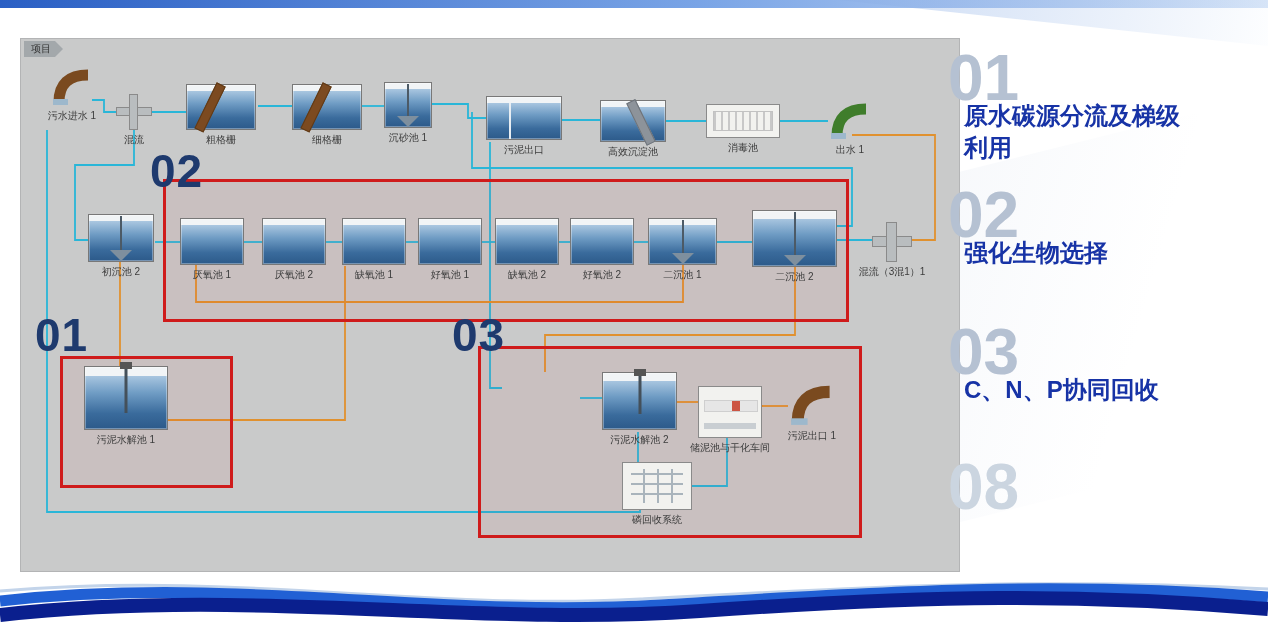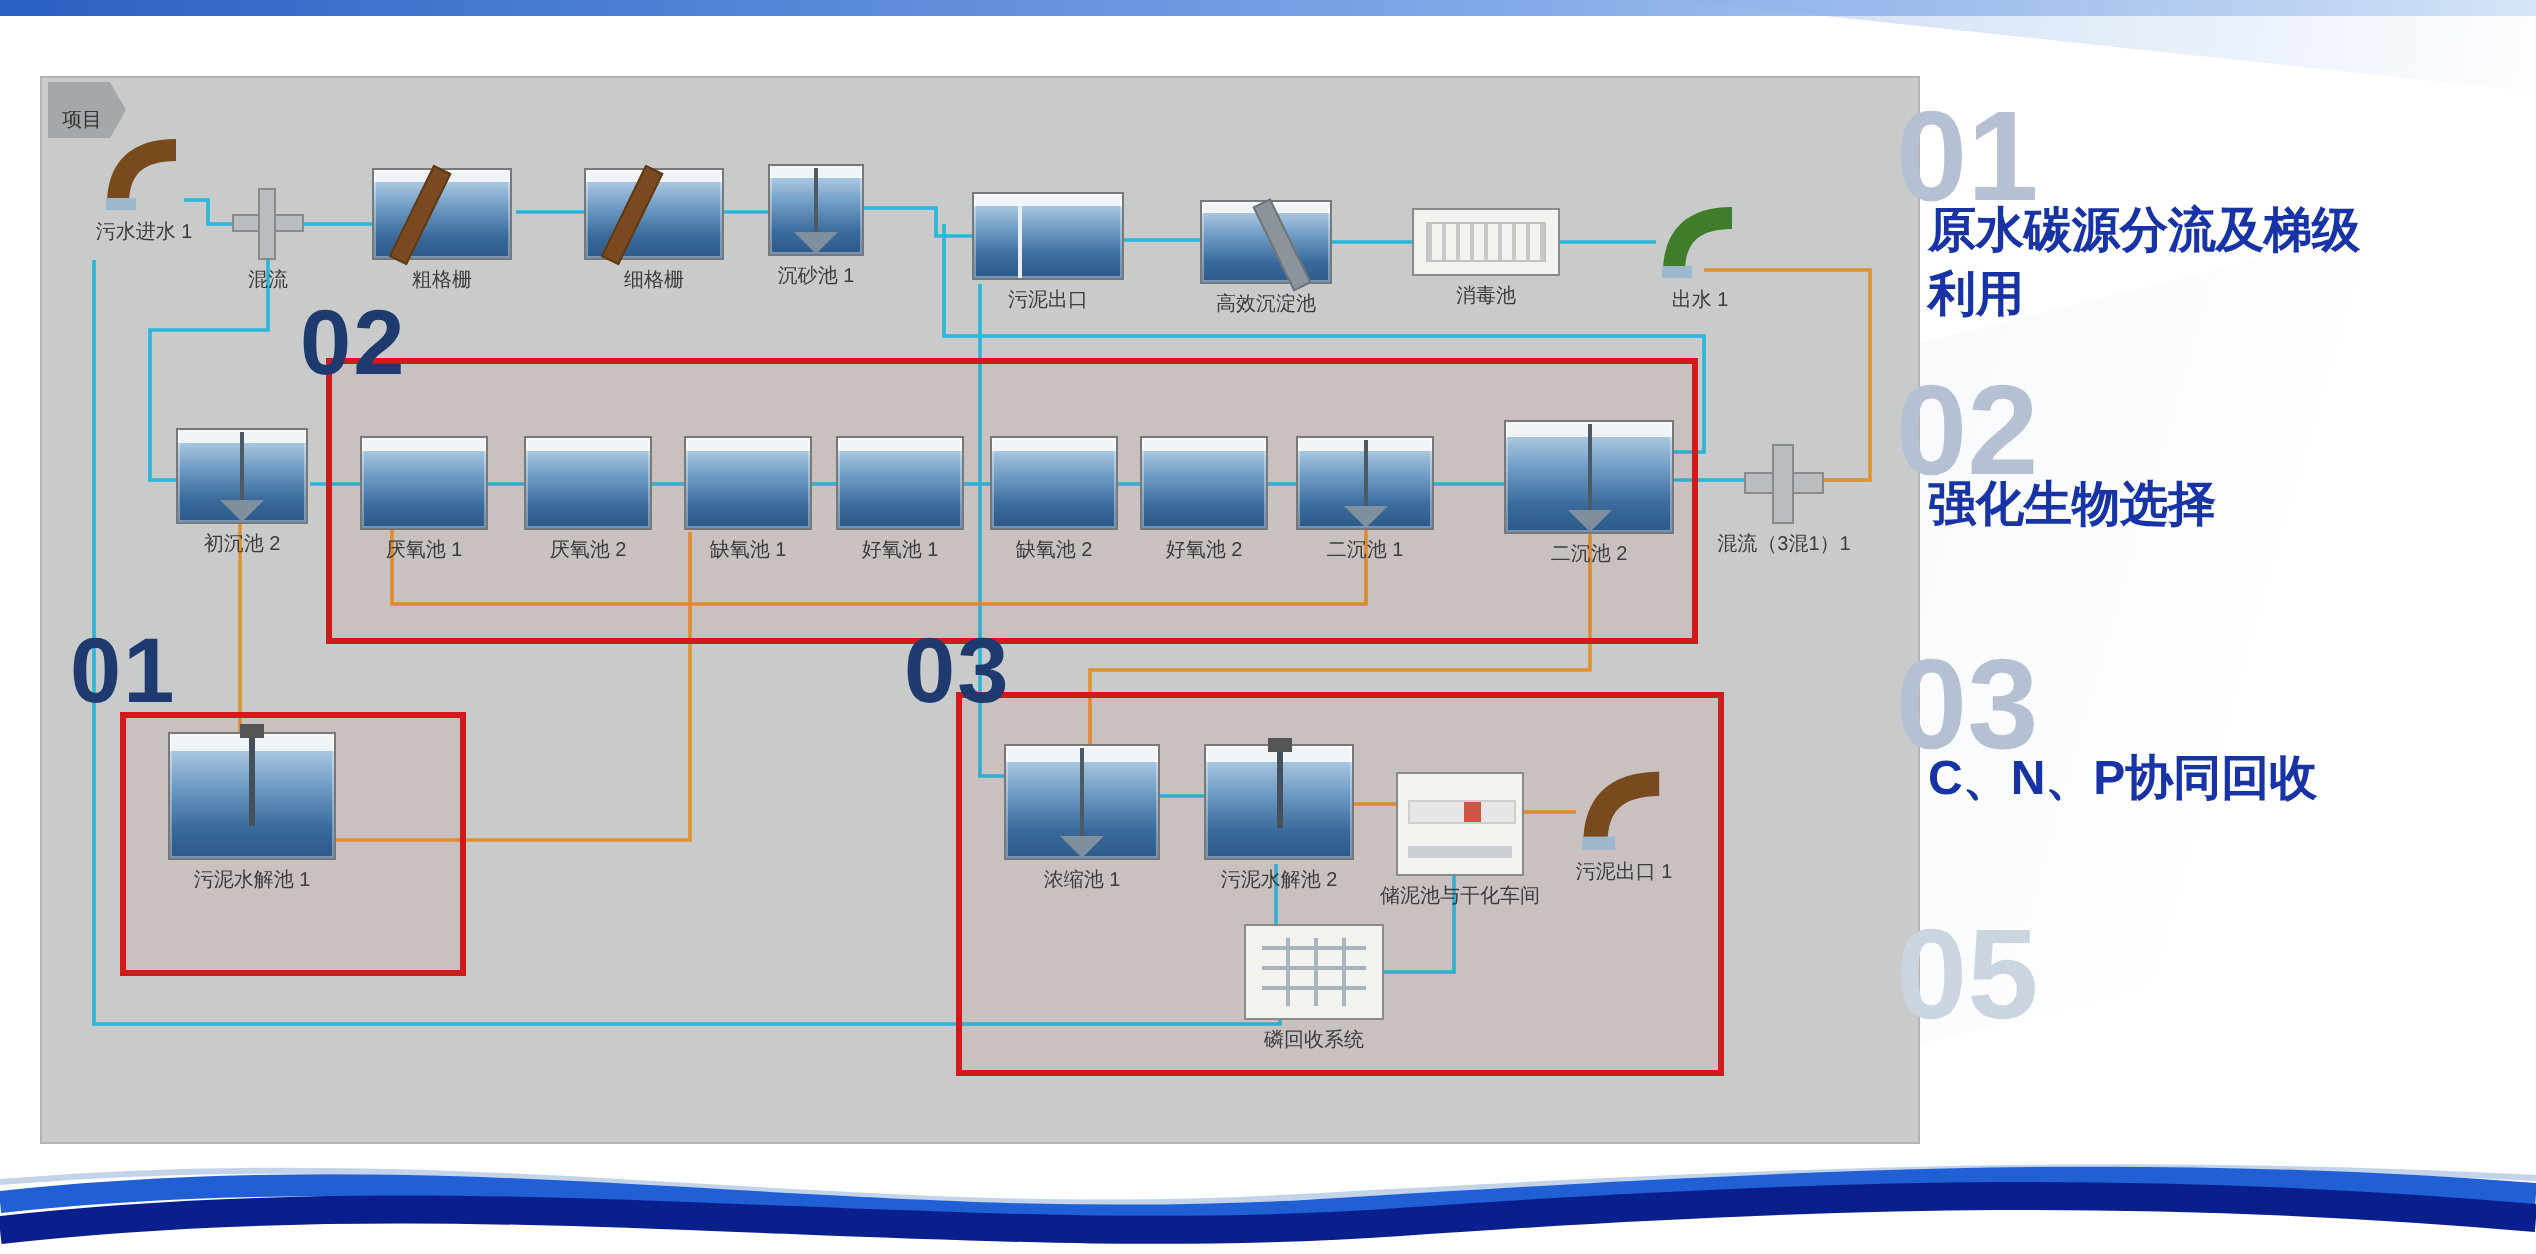--- a/index.html
+++ b/index.html
@@ -10,21 +10,21 @@
            background:linear-gradient(90deg,#2a5fc4,#79a4e6 55%,#d6e4f7);}
   .topcorner{position:absolute;top:0;right:0;width:430px;height:46px;
              background:linear-gradient(100deg,rgba(140,175,230,.45),rgba(225,238,252,.08));
              clip-path:polygon(0 0,100% 0,100% 100%);}
   .bgslash{position:absolute;right:-120px;top:150px;width:640px;height:340px;
            background:linear-gradient(120deg,rgba(205,216,233,.30),transparent 60%);
            transform:rotate(-14deg);}
   
   .canvas{position:absolute;left:20px;top:38px;width:938px;height:532px;
           background:#c9caca;border:1px solid #b3b4b5;}
-  .tab{position:absolute;left:24px;top:41px;height:16px;padding:12px 12px 0 7px;
+  .tab{position:absolute;left:24px;top:41px;height:16px;padding:0 12px 0 7px;
        background:#a3a8ab;color:#343434;font-size:10px;line-height:16px;
        clip-path:polygon(0 0,calc(100% - 8px) 0,100% 50%,calc(100% - 8px) 100%,0 100%);}
   
   .pipes{position:absolute;left:0;top:0;pointer-events:none;}
   
   .region{position:absolute;border:3px solid #cf1b1b;background:rgba(207,27,27,.05);}
   .cnum{position:absolute;font-size:46px;font-weight:bold;color:#1e3a6e;line-height:1;letter-spacing:1px;}
   
   .unit{position:absolute;}
   .icon{position:relative;width:100%;height:100%;box-sizing:border-box;display:block;}
@@ -204,24 +204,20 @@
     <span class="ulabel">二沉池 2</span>
   </div>
   <div class="unit" style="left:872px;top:222px;width:40px;height:40px">
     <div class="icon mixer"></div>
     <span class="ulabel">混流（3混1）1</span>
   </div>
   <div class="unit" style="left:84px;top:366px;width:84px;height:64px">
     <div class="icon mixtank"></div>
     <span class="ulabel">污泥水解池 1</span>
   </div>
-  <div class="unit" style="left:502px;top:372px;width:78px;height:58px">
-    <div class="icon clar"></div>
-    <span class="ulabel">浓缩池 1</span>
-  </div>
   <div class="unit" style="left:602px;top:372px;width:75px;height:58px">
     <div class="icon mixtank"></div>
     <span class="ulabel">污泥水解池 2</span>
   </div>
   <div class="unit" style="left:698px;top:386px;width:64px;height:52px">
     <div class="icon whitebox machine"></div>
     <span class="ulabel">储泥池与干化车间</span>
   </div>
   <div class="unit" style="left:788px;top:382px;width:48px;height:44px">
     <svg class="icon" viewBox="0 0 40 40">
@@ -245,21 +241,21 @@
   </div>
   <div class="lg-item" style="top:183px">
     <div class="lg-num">02</div>
     <div class="lg-title">强化生物选择</div>
   </div>
   <div class="lg-item" style="top:320px">
     <div class="lg-num">03</div>
     <div class="lg-title">C、N、P协同回收</div>
   </div>
   <div class="lg-item" style="top:455px">
-    <div class="lg-num light">05</div>
+    <div class="lg-num light">08</div>
   </div>
 
   <svg class="footer" width="1268" height="58" viewBox="0 0 1268 58">
     <path d="M0 22 C 240 2, 420 42, 640 30 S 1040 8, 1268 20" stroke="#c3d4ea" stroke-width="3" fill="none"></path>
     <path d="M0 32 C 240 6, 430 50, 660 36 S 1060 12, 1268 28" stroke="#2160d4" stroke-width="11" fill="none"></path>
     <path d="M0 46 C 250 18, 470 58, 700 42 S 1080 24, 1268 40" stroke="#0a1f8e" stroke-width="14" fill="none"></path>
   </svg>
 </div>
 
 </body></html>

